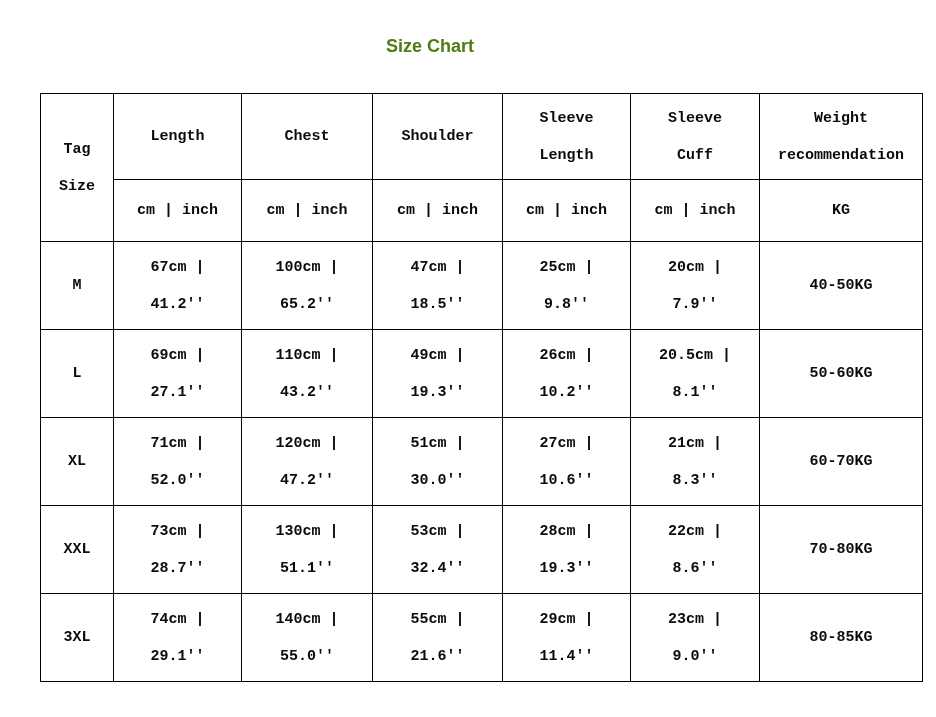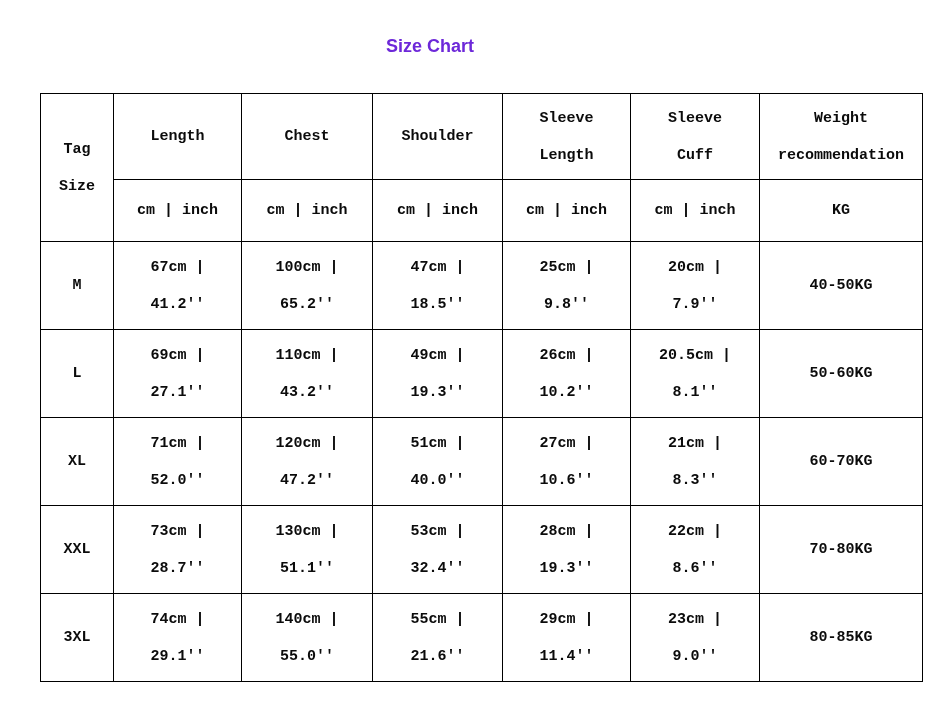--- a/index.html
+++ b/index.html
@@ -17,21 +17,21 @@
     position: relative;
   }
   .chart-title {
     width: 860px;
     margin: 0;
     padding-top: 36px;
     text-align: center;
     font-family: "Liberation Sans", sans-serif;
     font-weight: bold;
     font-size: 18px;
-    color: #6d28d9;
+    color: #4d7c0f;
     letter-spacing: 0px;
   }
   table.size-chart {
     border-collapse: collapse;
     table-layout: fixed;
     margin-left: 40px;
     margin-top: 36px;
     font-family: "Liberation Mono", "DejaVu Sans Mono", monospace;
     font-weight: bold;
     color: #0b0b0b;
@@ -116,21 +116,21 @@
 8.1''</td>
       <td>50-60KG</td>
     </tr>
 
     <tr class="data-row">
       <td>XL</td>
       <td>71cm |
 52.0''</td>
       <td>120cm |
 47.2''</td>
-      <td>51cm | 40.0''</td>
+      <td>51cm | 30.0''</td>
       <td>27cm |
 10.6''</td>
       <td>21cm | 8.3''</td>
       <td>60-70KG</td>
     </tr>
 
     <tr class="data-row">
       <td>XXL</td>
       <td>73cm |
 28.7''</td>

